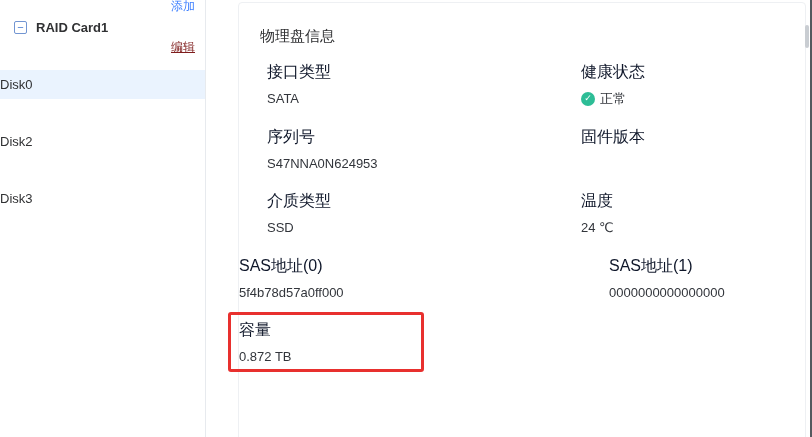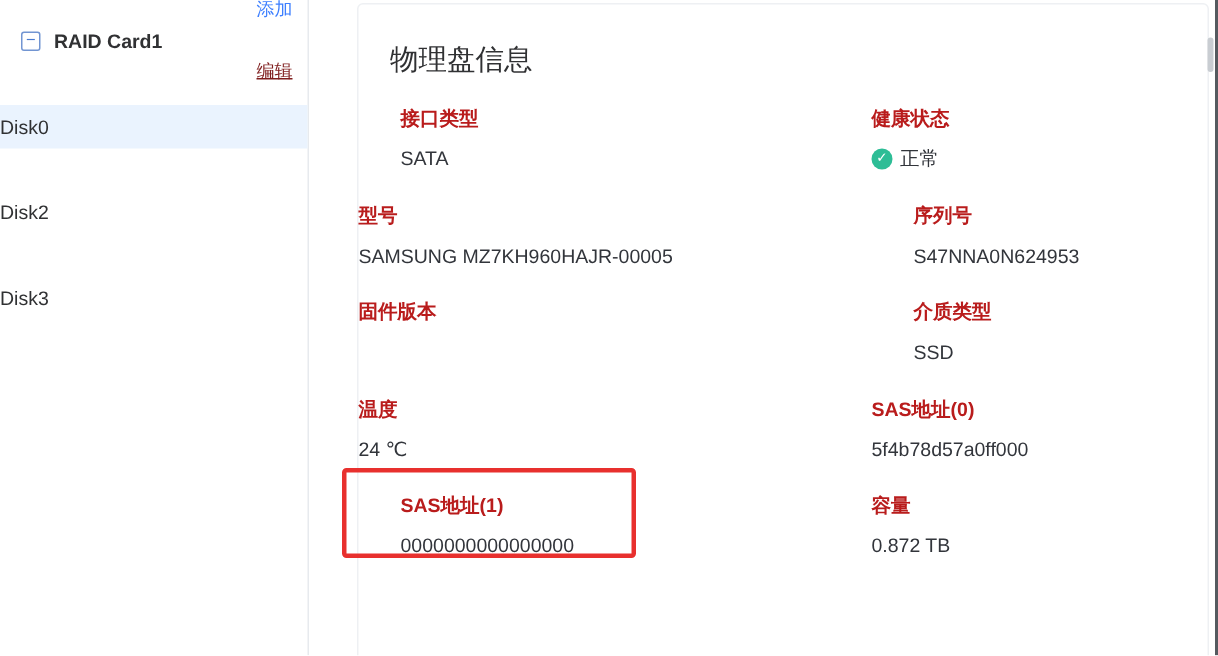--- a/index.html
+++ b/index.html
@@ -20,25 +20,25 @@
   .link-add { color:#3d7fff; cursor:pointer; }
   .link-edit { color:#7f1d1d; cursor:pointer;text-decoration:underline; }
   .disk-list { margin-top:3px; }
   .disk-item { height:29px; line-height:29px; font-size:13px;
                color:#303133; cursor:pointer;margin-top:28px; }
   .disk-item.selected { background:#eaf3fe; }
 
   
   .card { position:absolute; left:238px; top:2px; width:568px; height:460px;
           border:1px solid #eef0f3; border-radius:4px; background:#fff; }
-  .card-title { margin:24px 0 0 21px; font-size:19px; color:#303133; }
+  .card-title { margin:24px 0 0 21px; font-size:15px; color:#303133; }
   .fields { margin-top:17px; display:grid; grid-template-columns:342px 1fr; }
   .cell { height:64.5px; padding-left:28px; }
   .cell.col2 { padding-left:0; }
-  .f-label { font-size:13px; color:#b91c1c; line-height:17px;font-weight:bold; }
+  .f-label { font-size:16px; color:#0f172a; line-height:17px; }
   .f-value { margin-top:10px; font-size:13px; color:#32353b; line-height:17px;
              display:flex; align-items:center; }
   .ok-icon { display:inline-flex; align-items:center; justify-content:center;
              width:14px; height:14px; border-radius:50%; background:#2dbd96;
              color:#fff; font-size:9px; margin-right:5px; flex:0 0 auto; }
 
   
   .red-box { position:absolute; left:228px; top:312px; width:196px; height:60px;
              border:3px solid #e8302e; border-radius:3px; z-index:5; pointer-events:none; }
 
@@ -78,24 +78,20 @@
         <div class="f-value">SATA</div>
       </div>
       <div class="cell col2">
         <div class="f-label">健康状态</div>
         <div class="f-value">
           <span class="ok-icon">✓</span>
           <span>正常</span>
         </div>
       </div>
 
-      <div class="cell col2">
-        <div class="f-label">型号</div>
-        <div class="f-value">SAMSUNG MZ7KH960HAJR-00005</div>
-      </div>
 
       <div class="cell">
         <div class="f-label">序列号</div>
         <div class="f-value">S47NNA0N624953</div>
       </div>
       <div class="cell col2">
         <div class="f-label">固件版本</div>
       </div>
 
       <div class="cell">

